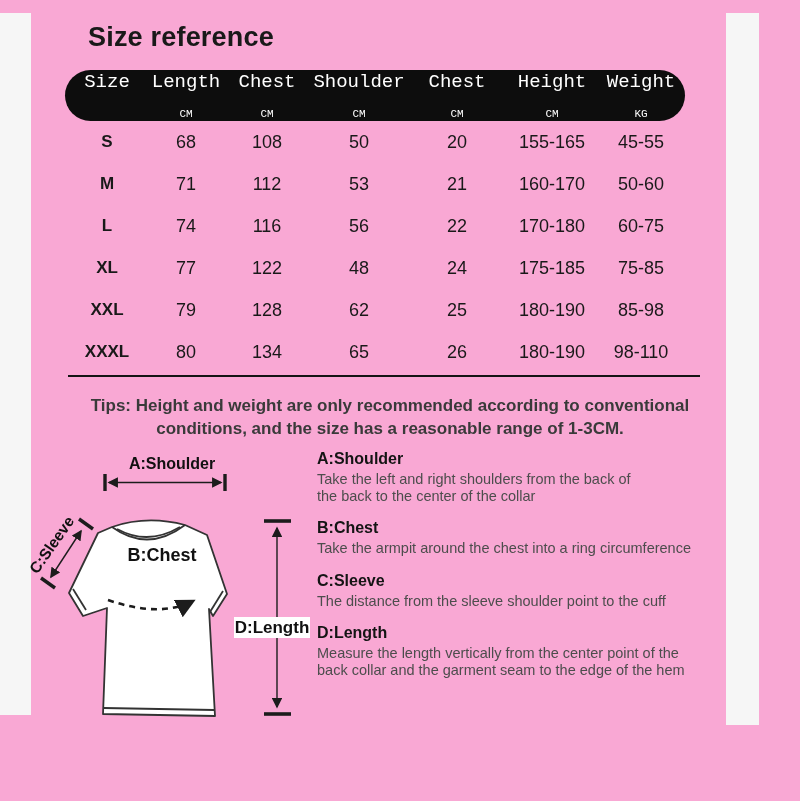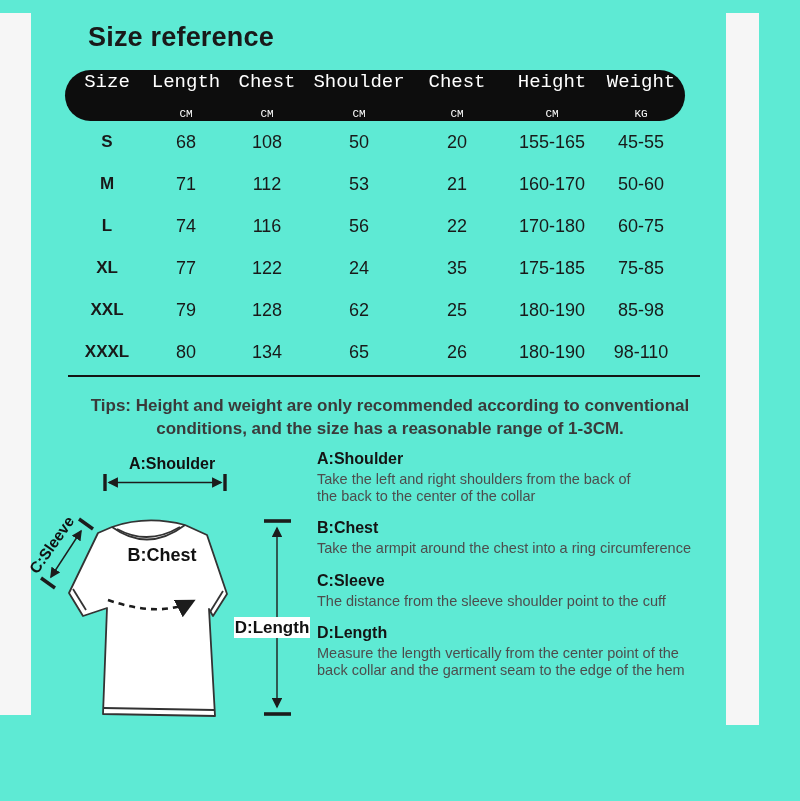--- a/index.html
+++ b/index.html
@@ -2,21 +2,21 @@
 <html><head>
 <meta charset="utf-8">
 <style>
   * { margin: 0; padding: 0; box-sizing: border-box; }
   html, body { background: #ffffff; }
   body { font-family: "Liberation Sans", "DejaVu Sans", sans-serif; }
   .page {
     position: relative;
     width: 800px;
     height: 801px;
-    background: #5eead4;
+    background: #f9a8d4;
     overflow: hidden;
   }
   .edge-strip {
     position: absolute;
     background: #f6f6f6;
   }
   .edge-left { left: 0; top: 13px; width: 31px; height: 702px; }
   .edge-right { left: 726px; top: 13px; width: 33px; height: 712px; }
 
   .title {
@@ -188,22 +188,22 @@
       <div class="t-cell">116</div>
       <div class="t-cell">56</div>
       <div class="t-cell">22</div>
       <div class="t-cell">170-180</div>
       <div class="t-cell">60-75</div>
     </div>
     <div class="t-row">
       <div class="t-cell size">XL</div>
       <div class="t-cell">77</div>
       <div class="t-cell">122</div>
+      <div class="t-cell">48</div>
       <div class="t-cell">24</div>
-      <div class="t-cell">35</div>
       <div class="t-cell">175-185</div>
       <div class="t-cell">75-85</div>
     </div>
     <div class="t-row">
       <div class="t-cell size">XXL</div>
       <div class="t-cell">79</div>
       <div class="t-cell">128</div>
       <div class="t-cell">62</div>
       <div class="t-cell">25</div>
       <div class="t-cell">180-190</div>

